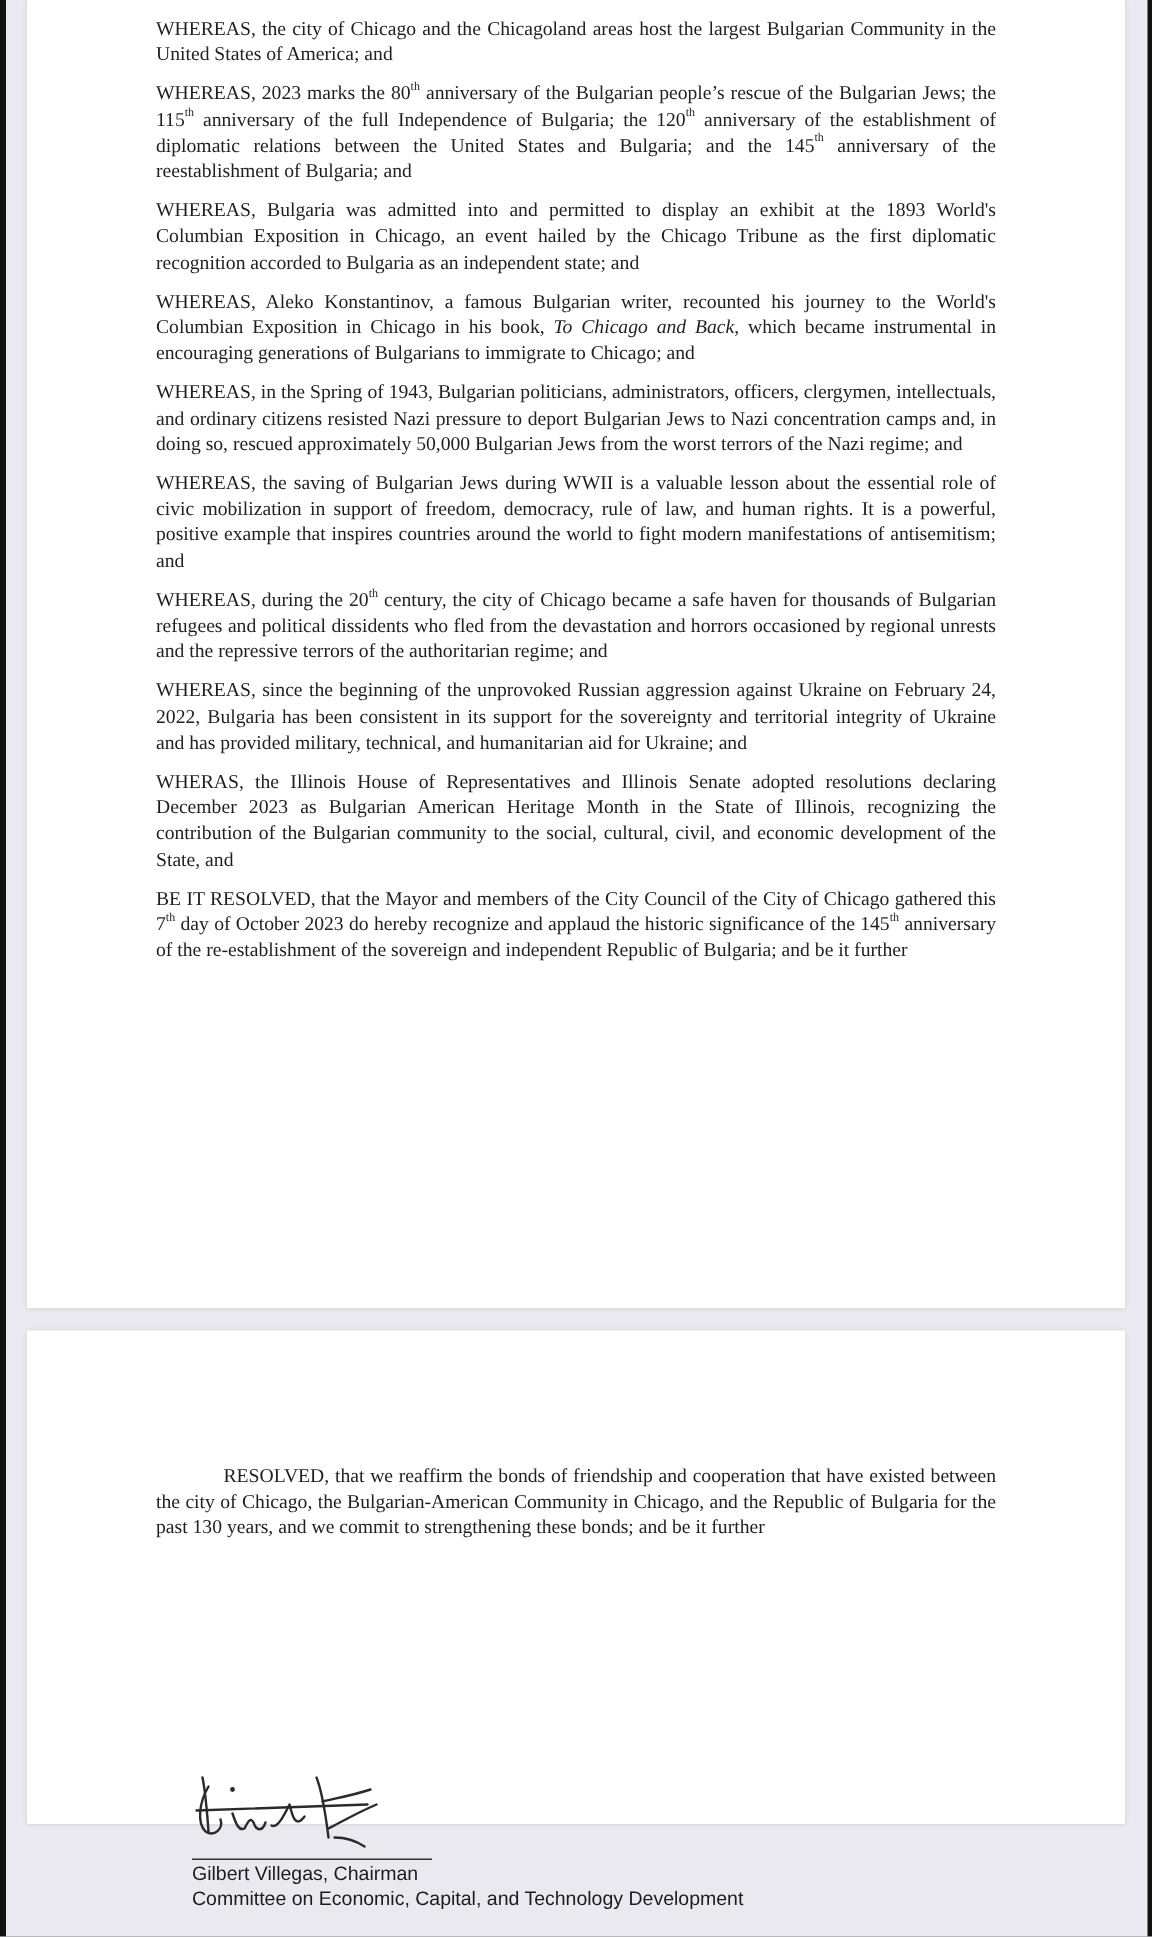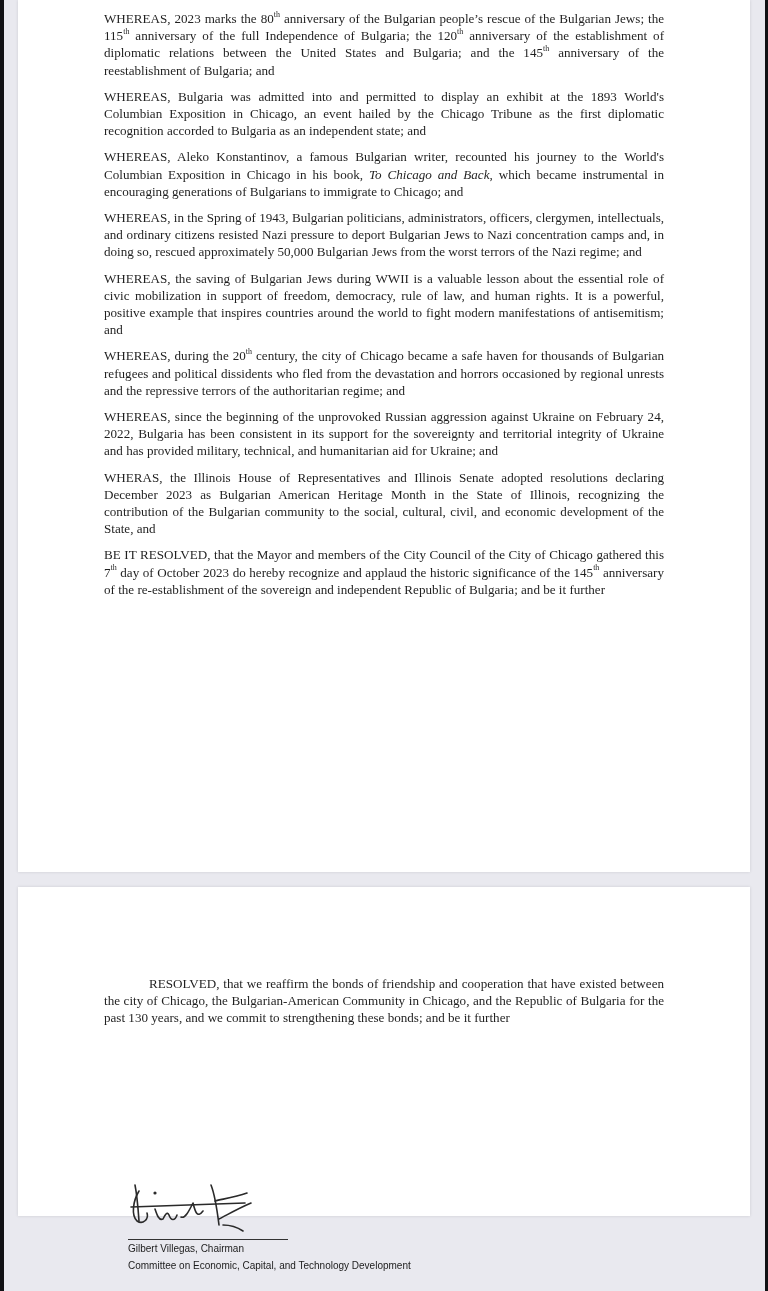--- a/index.html
+++ b/index.html
@@ -77,33 +77,34 @@
   }
   .sig-line {
     margin-left: 18px;
     width: 160px;
     border-top: 1px solid #333;
     margin-top: 6px;
   }
   .sig-text {
     margin-left: 18px;
     font-family: "Liberation Sans", "DejaVu Sans", sans-serif;
-    font-size: 10px;
+    font-size: 13px;
     line-height: 17px;
     color: #1c1c1c;
   }
 </style>
 </head>
 <body>
 
 <div class="viewer">
 
   <div class="page page-1">
     <div class="content">
 
+      <p class="para">WHEREAS, the city of Chicago and the Chicagoland areas host the largest Bulgarian Community in the United States of America; and</p>
 
       <p class="para"><span>WHEREAS, 2023 marks the 80</span><sup>th</sup><span> anniversary of the Bulgarian people’s rescue of the Bulgarian Jews; the 115</span><sup>th</sup><span> anniversary of the full Independence of Bulgaria; the 120</span><sup>th</sup><span> anniversary of the establishment of diplomatic relations between the United States and Bulgaria; and the 145</span><sup>th</sup><span> anniversary of the reestablishment of Bulgaria; and</span></p>
 
       <p class="para">WHEREAS, Bulgaria was admitted into and permitted to display an exhibit at the 1893 World's Columbian Exposition in Chicago, an event hailed by the Chicago Tribune as the first diplomatic recognition accorded to Bulgaria as an independent state; and</p>
 
       <p class="para"><span>WHEREAS, Aleko Konstantinov, a famous Bulgarian writer, recounted his journey to the World's Columbian Exposition in Chicago in his book, </span><em>To Chicago and Back</em><span>, which became instrumental in encouraging generations of Bulgarians to immigrate to Chicago; and</span></p>
 
       <p class="para">WHEREAS, in the Spring of 1943, Bulgarian politicians, administrators, officers, clergymen, intellectuals, and ordinary citizens resisted Nazi pressure to deport Bulgarian Jews to Nazi concentration camps and, in doing so, rescued approximately 50,000 Bulgarian Jews from the worst terrors of the Nazi regime; and</p>
 
       <p class="para">WHEREAS, the saving of Bulgarian Jews during WWII is a valuable lesson about the essential role of civic mobilization in support of freedom, democracy, rule of law, and human rights. It is a powerful, positive example that inspires countries around the world to fight modern manifestations of antisemitism; and</p>

